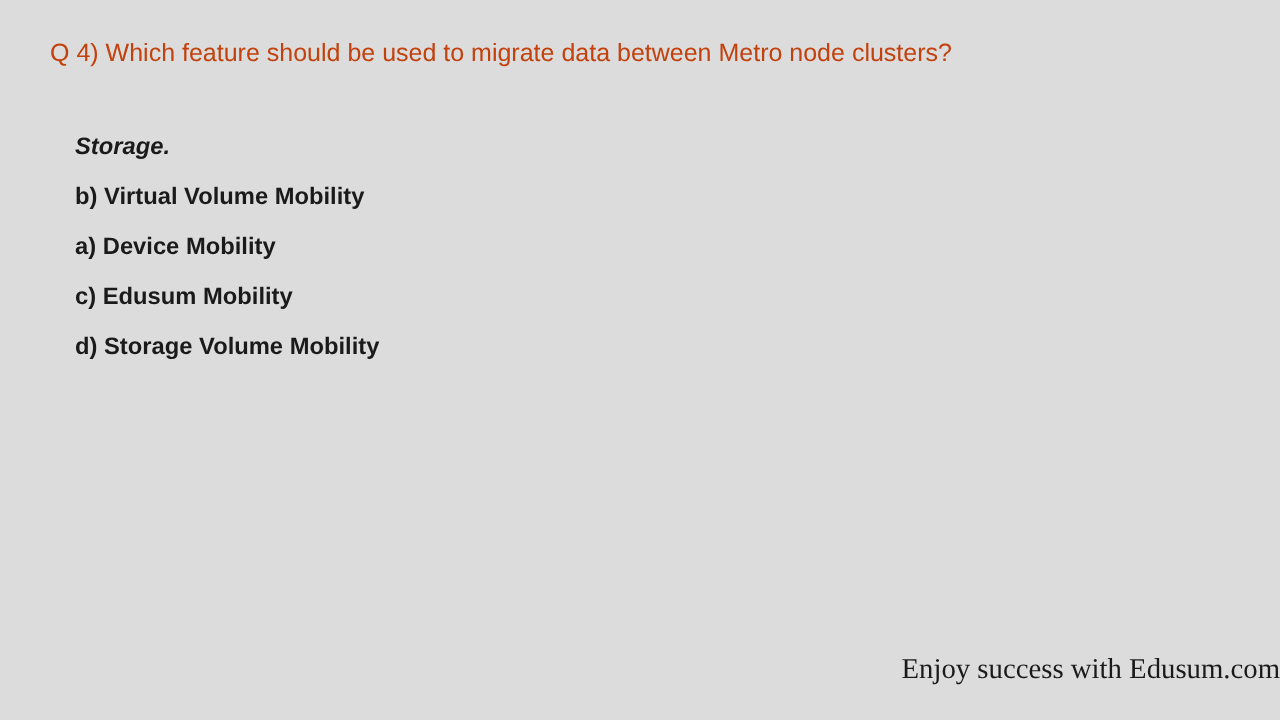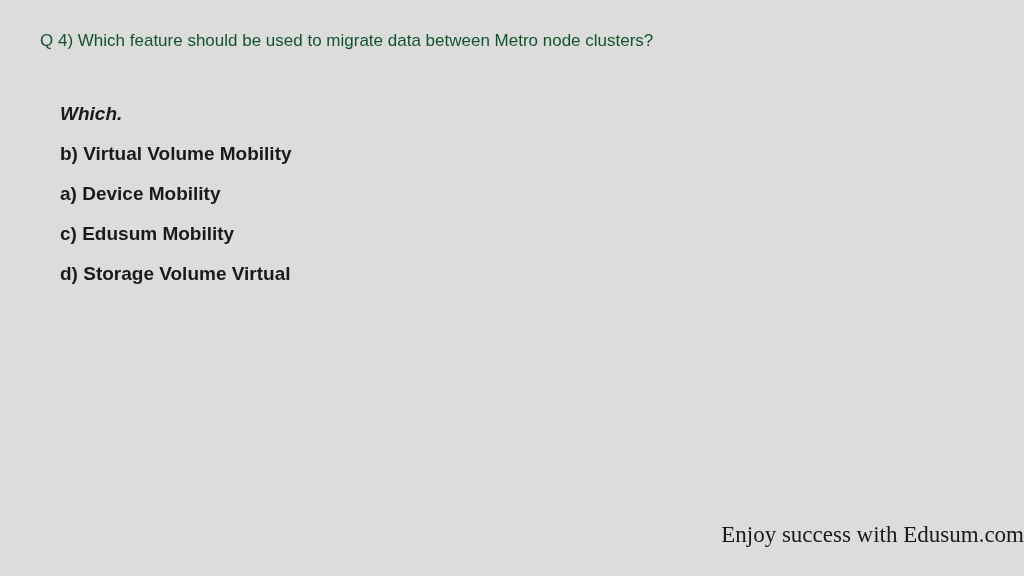--- a/index.html
+++ b/index.html
@@ -12,23 +12,23 @@
       height: 576px;
       background-color: #dcdcdc;
       font-family: Arial, Helvetica, sans-serif;
       position: relative;
       overflow: hidden;
     }
     .question-container {
       padding: 30px 40px 0 40px;
     }
     .question-text {
-      font-size: 17px;
+      font-size: 20px;
       font-weight: 400;
-      color: #14532d;
+      color: #c2410c;
       line-height: 1.35;
       margin-bottom: 50px;
     }
     .options-container {
       padding-left: 20px;
     }
     .option-header {
       font-size: 19px;
       font-weight: 700;
       font-style: italic;
@@ -55,33 +55,33 @@
   </style>
 </head>
 <body>
 
 <div class="question-container">
   <div class="question-text">
     <span>Q 4)</span>
     <span>Which feature should be used to migrate data between Metro node clusters?</span>
   </div>
   <div class="options-container">
-    <div class="option-header">Which.</div>
+    <div class="option-header">Storage.</div>
     <div class="option-item">
       <span>b)</span>
       <span>Virtual Volume Mobility</span>
     </div>
     <div class="option-item">
       <span>a)</span>
       <span>Device Mobility</span>
     </div>
     <div class="option-item">
       <span>c)</span>
       <span>Edusum Mobility</span>
     </div>
     <div class="option-item">
       <span>d)</span>
-      <span>Storage Volume Virtual</span>
+      <span>Storage Volume Mobility</span>
     </div>
   </div>
 </div>
 
 <div class="footer-text">Enjoy success with Edusum.com</div>
 
 </body></html>

